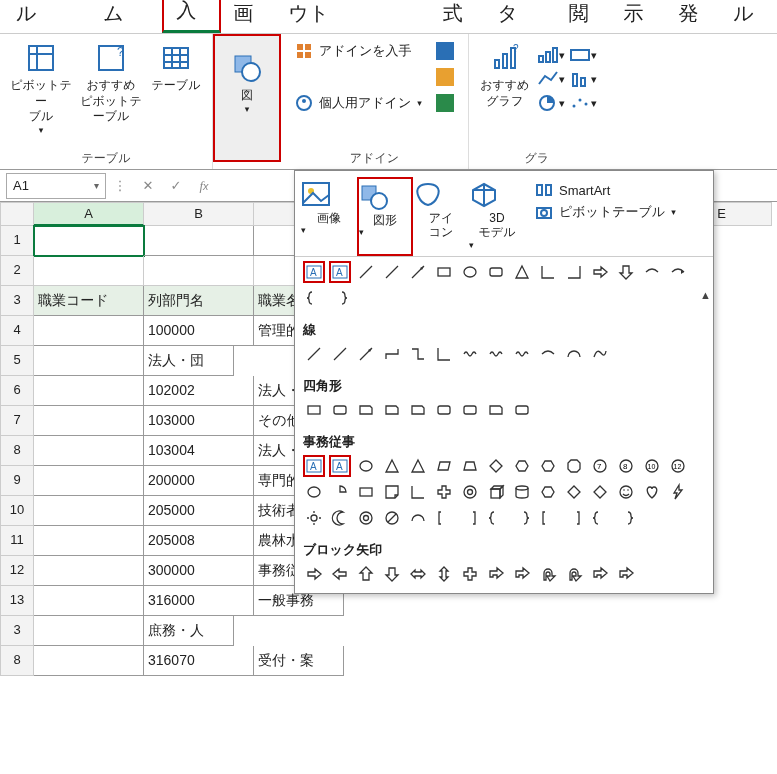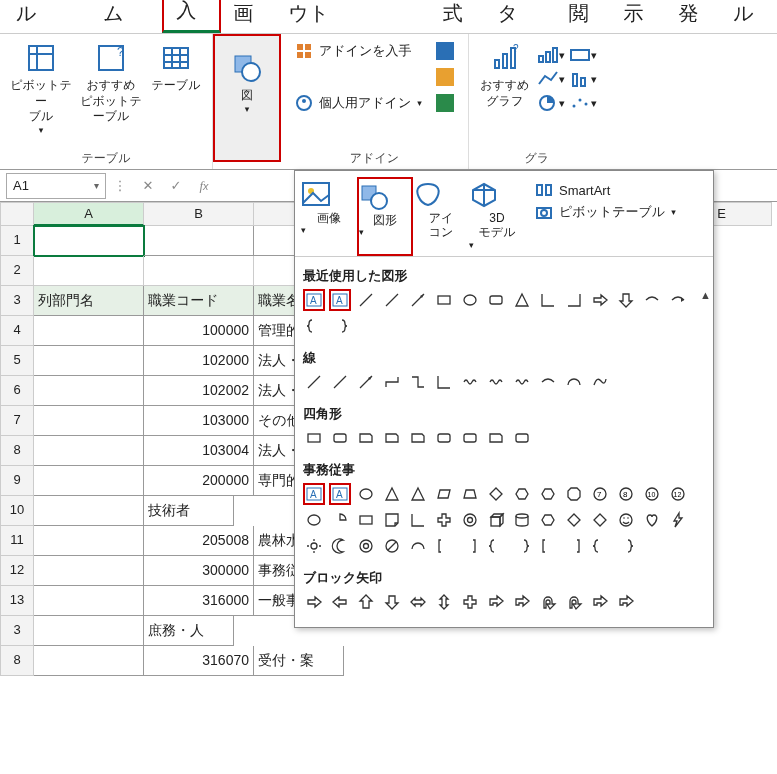--- a/index.html
+++ b/index.html
@@ -42,21 +42,21 @@
 .sheet { position: relative; }
 .col-headers { display: flex; height: 24px; }
 .rh-corner { width: 34px; border: 1px solid #ccc; background: #f3f3f3; }
 .col-h { width: 110px; border: 1px solid #ccc; border-left: none; background: #f3f3f3; text-align: center; line-height: 22px; font-size: 13px; }
 .col-h.a { background: #d8efdc; border-bottom: 2px solid #0a7b3e; }
 .row { display: flex; height: 30px; }
 .row-h { width: 34px; border: 1px solid #ccc; border-top: none; background: #f3f3f3; text-align: center; line-height: 28px; font-size: 13px; }
 .cell { width: 110px; border: 1px solid #999; border-top: none; border-left: none; padding: 0 4px; line-height: 28px; font-size: 14px; white-space: nowrap; overflow: hidden; }
 .cell.sel { outline: 2px solid #0a7b3e; outline-offset: -1px; }
 .hdr-cell { background: #e6f0e6; font-weight: 500; }
-.num { text-align: right; }
+.num { }
 .row.blank .cell { border: 1px solid #ccc; border-top: none; border-left: none; }
 
 
 .shapes-popup { position: absolute; left: 294px; top: 170px; width: 420px; background: #fff; border: 1px solid #888; box-shadow: 2px 2px 6px rgba(0,0,0,0.25); z-index: 50; }
 .popup-toolbar { display: flex; align-items: stretch; border-bottom: 1px solid #ccc; padding: 6px 6px 0; gap: 0; }
 .pt-btn { display: flex; flex-direction: column; width: 56px; padding: 4px 0 6px; cursor: pointer; }
 .pt-btn .ic { width: 30px; height: 28px; }
 .pt-btn .lbl { font-size: 12px; text-align: center; line-height: 1.2; margin-top: 2px; }
 .pt-btn.active { border: 2px solid #c00; background: #fff; }
 .pt-side { display: flex; flex-direction: column; gap: 4px; padding: 4px 4px 0 10px; font-size: 13px; }
@@ -240,36 +240,35 @@
     <div class="cell" style="width:90px"></div>
   </div>
   <div class="row blank">
     <div class="row-h">2</div>
     <div class="cell"></div>
     <div class="cell"></div>
     <div class="cell" style="width:90px"></div>
   </div>
   <div class="row">
     <div class="row-h">3</div>
+    <div class="cell hdr-cell">職業コード</div>
     <div class="cell hdr-cell">列部門名</div>
-    <div class="cell hdr-cell">職業コード</div>
     <div class="cell hdr-cell" style="width:90px">職業名</div>
   </div>
 
   <div id="data-rows">
       <div class="row">
         <div class="row-h">4</div>
   <div class="cell"></div>
   <div class="cell num">100000</div>
   <div class="cell" style="width:90px">管理的職</div>
       </div>
       <div class="row">
         <div class="row-h">5</div>
   <div class="cell"></div>
-  <div class="cell num">102000</div>
   <div class="cell" style="width:90px">法人・団</div>
       </div>
       <div class="row">
         <div class="row-h">6</div>
   <div class="cell"></div>
   <div class="cell num">102002</div>
   <div class="cell" style="width:90px">法人・団</div>
       </div>
       <div class="row">
         <div class="row-h">7</div>
@@ -285,20 +284,21 @@
       </div>
       <div class="row">
         <div class="row-h">9</div>
   <div class="cell"></div>
   <div class="cell num">200000</div>
   <div class="cell" style="width:90px">専門的・</div>
       </div>
       <div class="row">
         <div class="row-h">10</div>
   <div class="cell"></div>
+  <div class="cell num">205000</div>
   <div class="cell" style="width:90px">技術者</div>
       </div>
       <div class="row">
         <div class="row-h">11</div>
   <div class="cell"></div>
   <div class="cell num">205008</div>
   <div class="cell" style="width:90px">農林水産</div>
       </div>
       <div class="row">
         <div class="row-h">12</div>
@@ -377,21 +377,20 @@
           </svg>
         <span>ピボットテーブル</span>
         <span style="font-size:9px">▾</span>
       </div>
     </div>
   </div>
 
   <span class="scroll-arrow">▲</span>
 
   <div class="shape-section">
-    <div class="title">最近使用した図形</div>
     <div class="shape-grid" id="grid-recent">
         <div class="shape-item hl">
           <svg viewBox="0 0 18 18">
             <rect x="2" y="3" width="14" height="12" stroke="#2a6fb5" fill="none"></rect>
             <text x="5" y="13" font-size="10" fill="#2a6fb5">A</text>
           </svg>
         </div>
         <div class="shape-item hl">
           <svg viewBox="0 0 18 18">
             <rect x="2" y="3" width="14" height="12" stroke="#2a6fb5" fill="none"></rect>
@@ -826,21 +825,21 @@
             <path d="M7 3 Q4 3 4 7 Q4 9 2 9 Q4 9 4 11 Q4 15 7 15" stroke="#333" fill="none" stroke-width="1.3"></path>
           </svg>
         </div>
         <div class="shape-item">
           <svg viewBox="0 0 18 18">
             <path d="M11 3 Q14 3 14 7 Q14 9 16 9 Q14 9 14 11 Q14 15 11 15" stroke="#333" fill="none" stroke-width="1.3"></path>
           </svg>
         </div>
       </div>
   </div>
-  <div class="shape-section" style="padding-bottom:14px">
+  <div class="shape-section" style="padding-bottom:8px">
     <div class="title">ブロック矢印</div>
     <div class="shape-grid" id="grid-arrow">
         <div class="shape-item">
           <svg viewBox="0 0 18 18">
             <path d="M3 7 L10 7 L10 4 L16 9 L10 14 L10 11 L3 11 Z" stroke="#333" fill="none" stroke-width="1.3"></path>
           </svg>
         </div>
         <div class="shape-item">
           <svg viewBox="0 0 18 18">
             <path d="M15 7 L8 7 L8 4 L2 9 L8 14 L8 11 L15 11 Z" stroke="#333" fill="none" stroke-width="1.3"></path>

